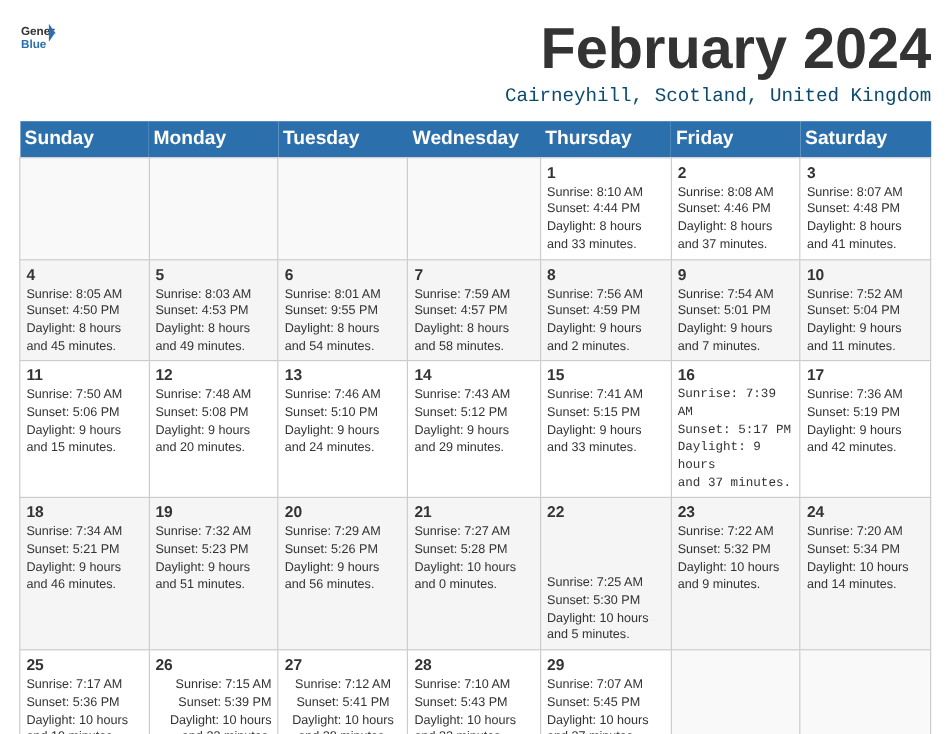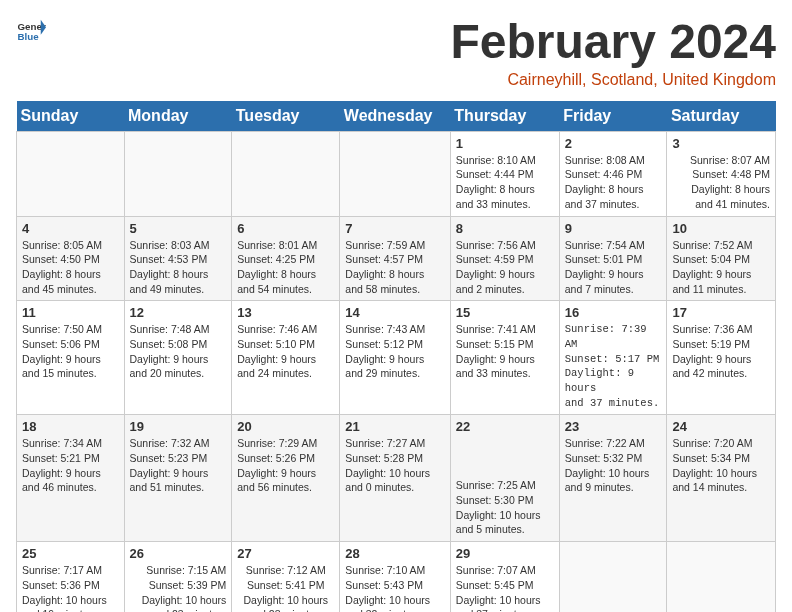--- a/index.html
+++ b/index.html
@@ -29,22 +29,23 @@
       text-align: right;
     }
     .main-title {
       font-size: 48px;
       font-weight: bold;
       color: #333;
       line-height: 1.1;
     }
     .subtitle {
       font-size: 16px;
-      color: #c2410c;
+      color: #0c4a6e;
       margin-top: 2px;
+      font-family: Liberation Mono, monospace;
     }
     table {
       width: 100%;
       border-collapse: collapse;
       font-size: 11px;
     }
     thead tr th {
       background-color: #2c6fad;
       color: #fff;
       padding: 6px 4px;
@@ -124,21 +125,21 @@
         </td>
         <td>
           <span class="day-number">2</span>
           <div class="cell-content" style="white-space: pre-line;">Sunrise: 8:08 AM
 Sunset: 4:46 PM
 Daylight: 8 hours
 and 37 minutes.</div>
         </td>
         <td>
           <span class="day-number">3</span>
-          <div class="cell-content" style="white-space: pre-line; text-align: right;">Sunrise: 8:07 AM
+          <div class="cell-content" style="white-space: pre-line;">Sunrise: 8:07 AM
 Sunset: 4:48 PM
 Daylight: 8 hours
 and 41 minutes.</div>
         </td>
       </tr>
       <tr>
         <td>
           <span class="day-number">4</span>
           <div class="cell-content" style="white-space: pre-line;">Sunrise: 8:05 AM
 Sunset: 4:50 PM
@@ -148,21 +149,21 @@
         <td>
           <span class="day-number">5</span>
           <div class="cell-content" style="white-space: pre-line;">Sunrise: 8:03 AM
 Sunset: 4:53 PM
 Daylight: 8 hours
 and 49 minutes.</div>
         </td>
         <td>
           <span class="day-number">6</span>
           <div class="cell-content" style="white-space: pre-line;">Sunrise: 8:01 AM
-Sunset: 4:25 PM
+Sunset: 9:55 PM
 Daylight: 8 hours
 and 54 minutes.</div>
         </td>
         <td>
           <span class="day-number">7</span>
           <div class="cell-content" style="white-space: pre-line;">Sunrise: 7:59 AM
 Sunset: 4:57 PM
 Daylight: 8 hours
 and 58 minutes.</div>
         </td>

